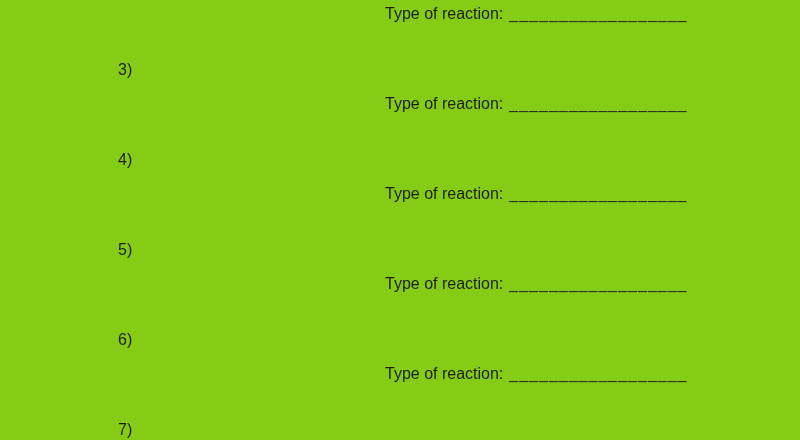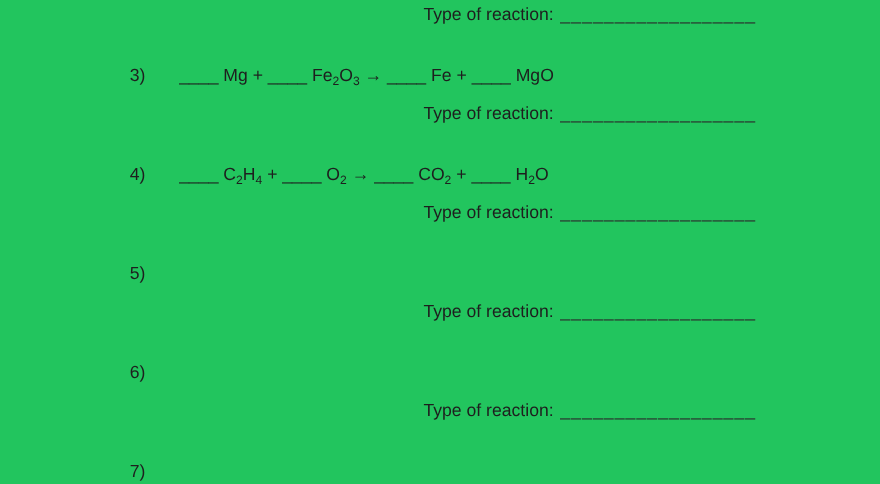--- a/index.html
+++ b/index.html
@@ -1,19 +1,19 @@
 <!DOCTYPE html>
 <html><head>
 <meta charset="utf-8">
 <style>
   html,body{margin:0;padding:0;}
   .page{
     position:relative;
     width:800px;height:440px;
-    background:#22c55e;
+    background:#84cc16;
     color:#1e1e1e;
     font-family:"Liberation Sans","DejaVu Sans",sans-serif;
     font-size:16px;line-height:20px;
     overflow:hidden;
   }
   .row{position:absolute;left:0;top:0;width:100%;height:20px;white-space:pre;}
   .qnum{position:absolute;left:118px;top:0;}
   .qeq{position:absolute;left:163px;top:0;}
   .qeq sub{font-size:11px;line-height:0;vertical-align:-3px;}
   .arrow{font-weight:bold;}
@@ -32,29 +32,27 @@
 <body>
 
 <div class="page">
 
   <div class="row" id="tor-top">
     <span class="tor"><span class="tor-label">Type of reaction:</span><span class="tor-line">__________________</span></span>
   </div>
 
   <div class="row" id="q3">
     <span class="qnum">3)</span>
-    <span class="qeq"><span>____ Mg + ____ Fe</span><sub>2</sub><span>O</span><sub>3</sub><span> </span><span class="arrow">→</span><span> ____ Fe + ____ MgO</span></span>
   </div>
   <div class="row" id="tor3">
     <span class="tor"><span class="tor-label">Type of reaction:</span><span class="tor-line">__________________</span></span>
   </div>
 
   <div class="row" id="q4">
     <span class="qnum">4)</span>
-    <span class="qeq"><span>____ C</span><sub>2</sub><span>H</span><sub>4</sub><span> + ____ O</span><sub>2</sub><span> </span><span class="arrow">→</span><span> ____ CO</span><sub>2</sub><span> + ____ H</span><sub>2</sub><span>O</span></span>
   </div>
   <div class="row" id="tor4">
     <span class="tor"><span class="tor-label">Type of reaction:</span><span class="tor-line">__________________</span></span>
   </div>
 
   <div class="row" id="q5">
     <span class="qnum">5)</span>
   </div>
   <div class="row" id="tor5">
     <span class="tor"><span class="tor-label">Type of reaction:</span><span class="tor-line">__________________</span></span>

